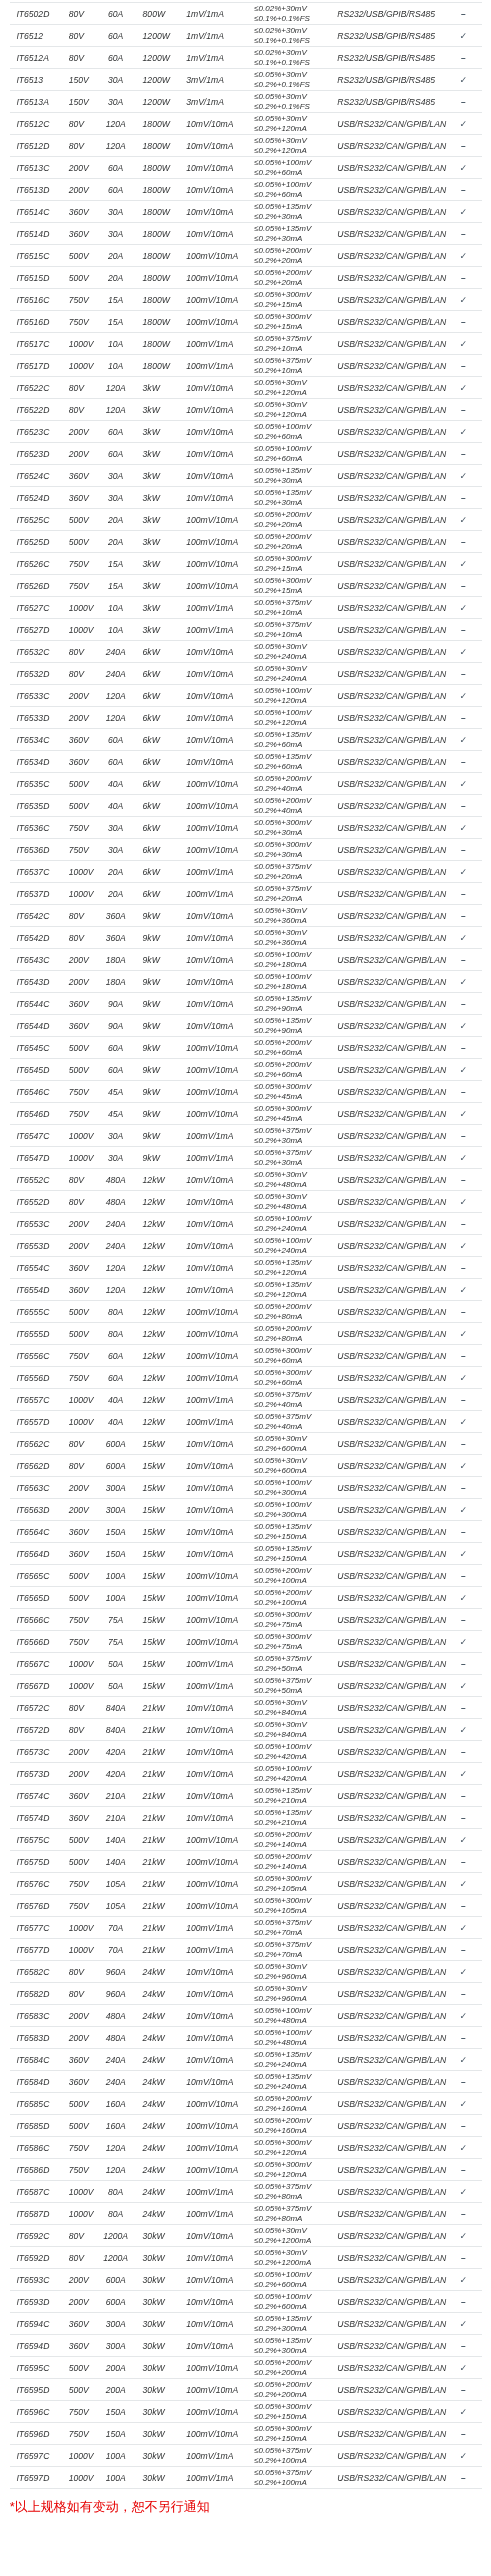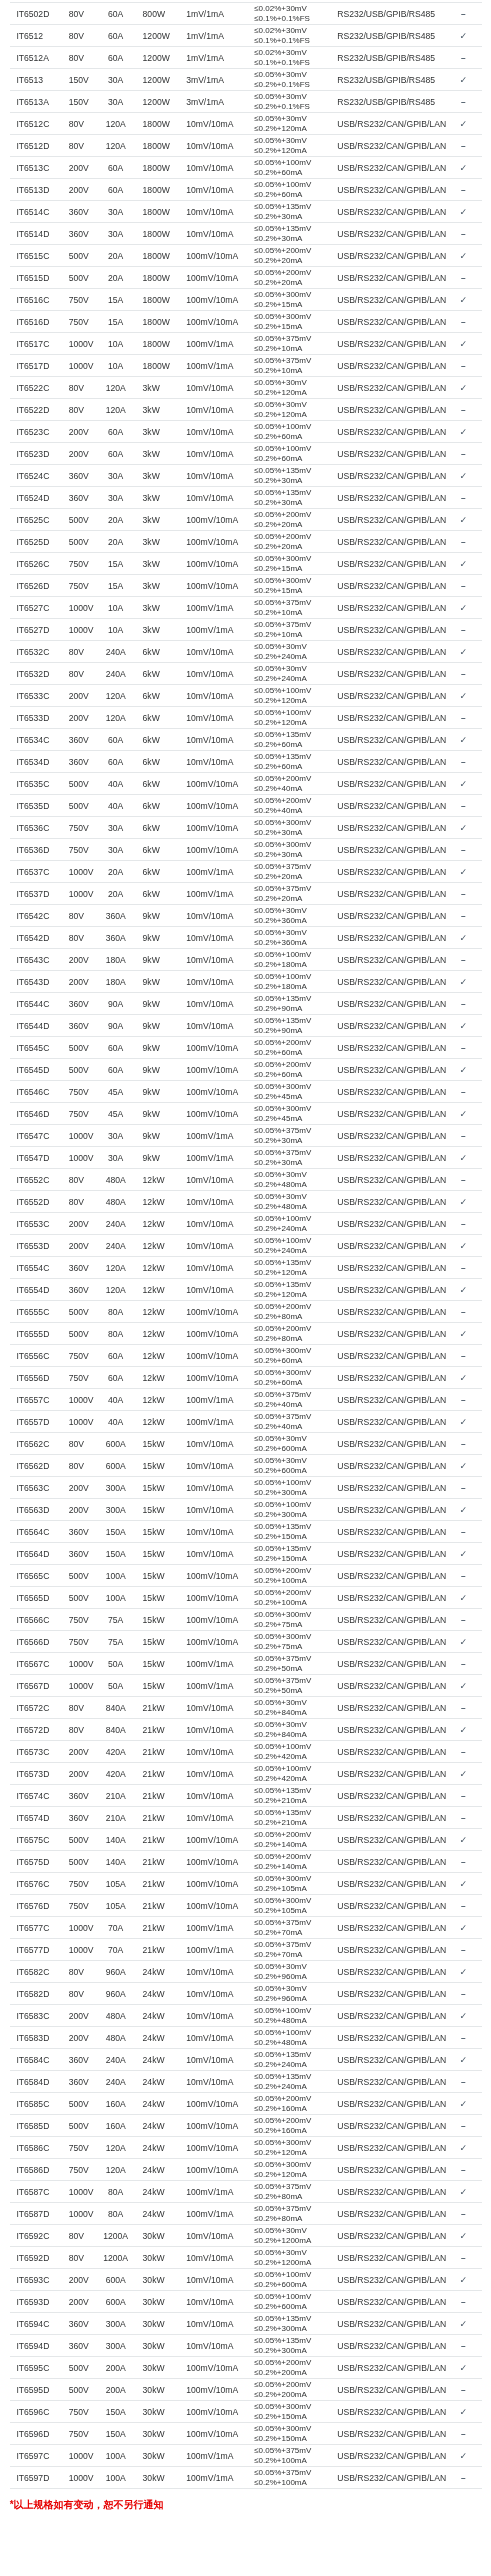--- a/index.html
+++ b/index.html
@@ -1,37 +1,37 @@
 <!DOCTYPE html>
 <html style="font-size:12px"><head>
 <meta charset="utf-8">
 <style>
   html,body { margin:0; padding:0; }
   body {
     width:492px; height:2576px; background:#ffffff; overflow:hidden;
     font-family:"Liberation Sans","DejaVu Sans",sans-serif; color:#303233;
   }
-  .spec-table { margin:2.2px 10.4px 0 9.7px; border-top:0.7px solid #e4e7e9; }
+  .spec-table { margin:2.2px 10.4px 0 9.7px; border-top:0.7px solid #e4e7e9;font-style:italic; }
   .row {
     display:flex; align-items:center; height:22px; box-sizing:border-box;
     border-bottom:0.7px solid #e4e7e9; font-size:8.6px;
   }
   .cell { white-space:nowrap; }
   .c-model { width:59px; padding-left:6.7px; box-sizing:border-box; }
   .c-volt  { width:30.5px; }
   .c-curr  { width:33px; text-align:center; }
   .c-power { width:54px; padding-left:10.4px; box-sizing:border-box; }
   .c-res   { width:68px; }
   .c-acc   { width:83px; font-size:8px; line-height:9.3px; }
   .c-if    { width:108px; }
   .c-mark  { flex:1; text-align:center; }
   .check   { color:#4e5d6a; font-family:"DejaVu Sans",sans-serif; font-size:9.3px; }
   .dash    { color:#4e5d6a; font-weight:bold; font-size:8.2px; }
   .footnote {
-    margin:9px 0 0 9.7px; font-size:10px; font-weight:bold; color:#e60000;
+    margin:9px 0 0 9.7px; font-size:13px; font-weight:normal; color:#e60000;
     font-family:"Liberation Sans","DejaVu Sans",sans-serif;
   }
 </style>
 </head>
 <body>
 
 <div class="spec-table">
   <div class="row">
     <div class="cell c-model">IT6502D</div>
     <div class="cell c-volt">80V</div>

